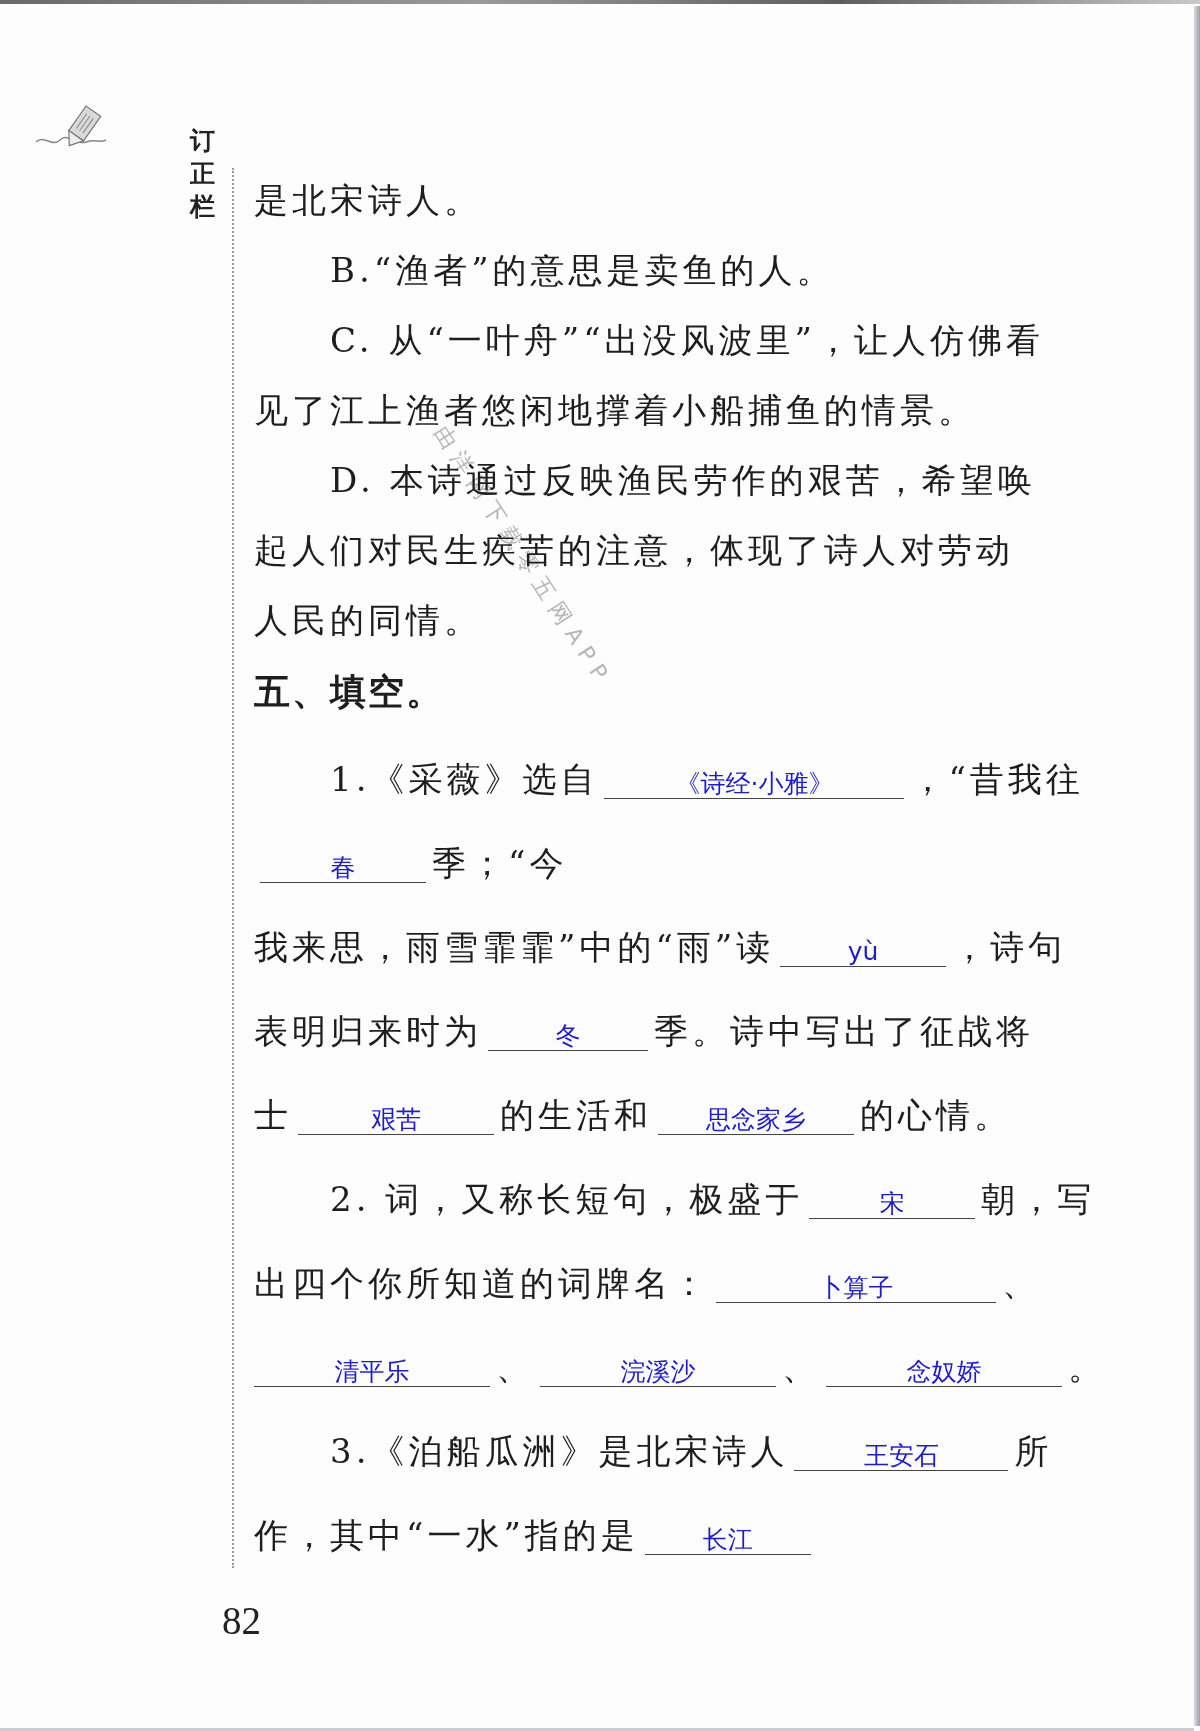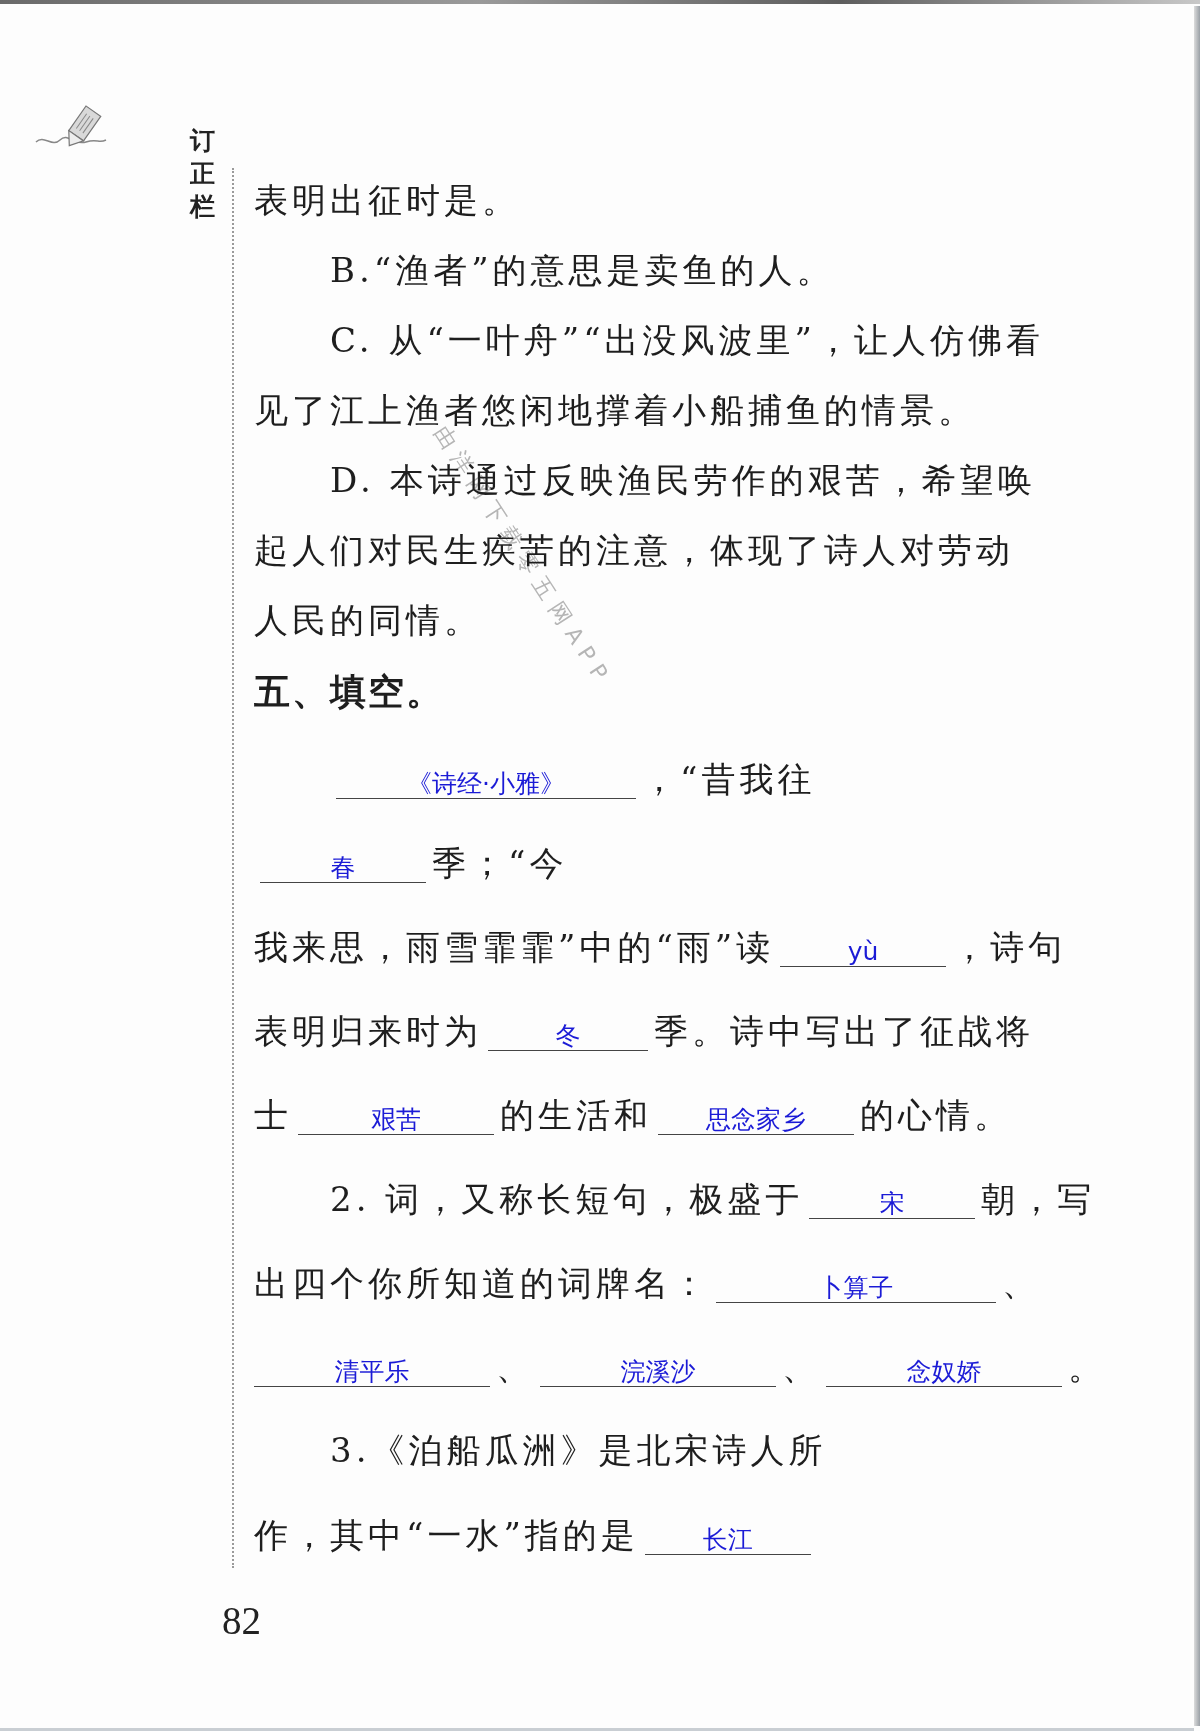--- a/index.html
+++ b/index.html
@@ -55,32 +55,32 @@
     </g>
   </svg>
   <span class="correction-title">订正栏</span>
 </div>
 
 <div class="margin-rule"></div>
 
 <div class="watermark">由洋网下载零五网APP</div>
 
 <div class="content">
-  <div class="line" style="top:0">表明出征时是。</div>
+  <div class="line" style="top:0">是北宋诗人。</div>
   <div class="line indent" style="top:70px">B.“渔者”的意思是卖鱼的人。</div>
   <div class="line indent" style="top:140px">C. 从“一叶舟”“出没风波里”，让人仿佛看</div>
   <div class="line" style="top:210px">见了江上渔者悠闲地撑着小船捕鱼的情景。</div>
   <div class="line indent" style="top:280px">D. 本诗通过反映渔民劳作的艰苦，希望唤</div>
   <div class="line" style="top:350px">起人们对民生疾苦的注意，体现了诗人对劳动</div>
   <div class="line" style="top:420px">人民的同情。</div>
 
   <div class="line heading" style="top:492px">五、填空。</div>
 
   <div class="line indent" style="top:578px">
-    <span class="blank" style="width:300px"><span class="ans">《诗经·小雅》</span></span><span>，“昔我往</span>
+    <span>1.《采薇》选自</span><span class="blank" style="width:300px"><span class="ans">《诗经·小雅》</span></span><span>，“昔我往</span>
   </div>
   <div class="line" style="top:662px">
     <span class="blank" style="width:166px"><span class="ans">春</span></span><span>季；“今</span>
   </div>
   <div class="line" style="top:746px">
     <span>我来思，雨雪霏霏”中的“雨”读</span><span class="blank" style="width:166px"><span class="ans">yù</span></span><span>，诗句</span>
   </div>
   <div class="line" style="top:830px">
     <span>表明归来时为</span><span class="blank" style="width:160px"><span class="ans">冬</span></span><span>季。诗中写出了征战将</span>
   </div>
@@ -92,20 +92,20 @@
     <span>2. 词，又称长短句，极盛于</span><span class="blank" style="width:166px"><span class="ans">宋</span></span><span>朝，写</span>
   </div>
   <div class="line" style="top:1082px">
     <span>出四个你所知道的词牌名：</span><span class="blank" style="width:280px"><span class="ans">卜算子</span></span><span>、</span>
   </div>
   <div class="line" style="top:1166px">
     <span class="blank" style="width:236px;margin-left:0"><span class="ans">清平乐</span></span><span>、</span><span class="blank" style="width:236px"><span class="ans">浣溪沙</span></span><span>、</span><span class="blank" style="width:236px"><span class="ans">念奴娇</span></span><span>。</span>
   </div>
 
   <div class="line indent" style="top:1250px">
-    <span>3.《泊船瓜洲》是北宋诗人</span><span>所</span>
+    <span>3.《泊船瓜洲》是北宋诗人</span><span class="blank" style="width:214px"><span class="ans">王安石</span></span><span>所</span>
   </div>
   <div class="line" style="top:1334px">
     <span>作，其中“一水”指的是</span><span class="blank" style="width:166px"><span class="ans">长江</span></span>
   </div>
 </div>
 
 <div class="page-number">82</div>
 
 </body></html>

